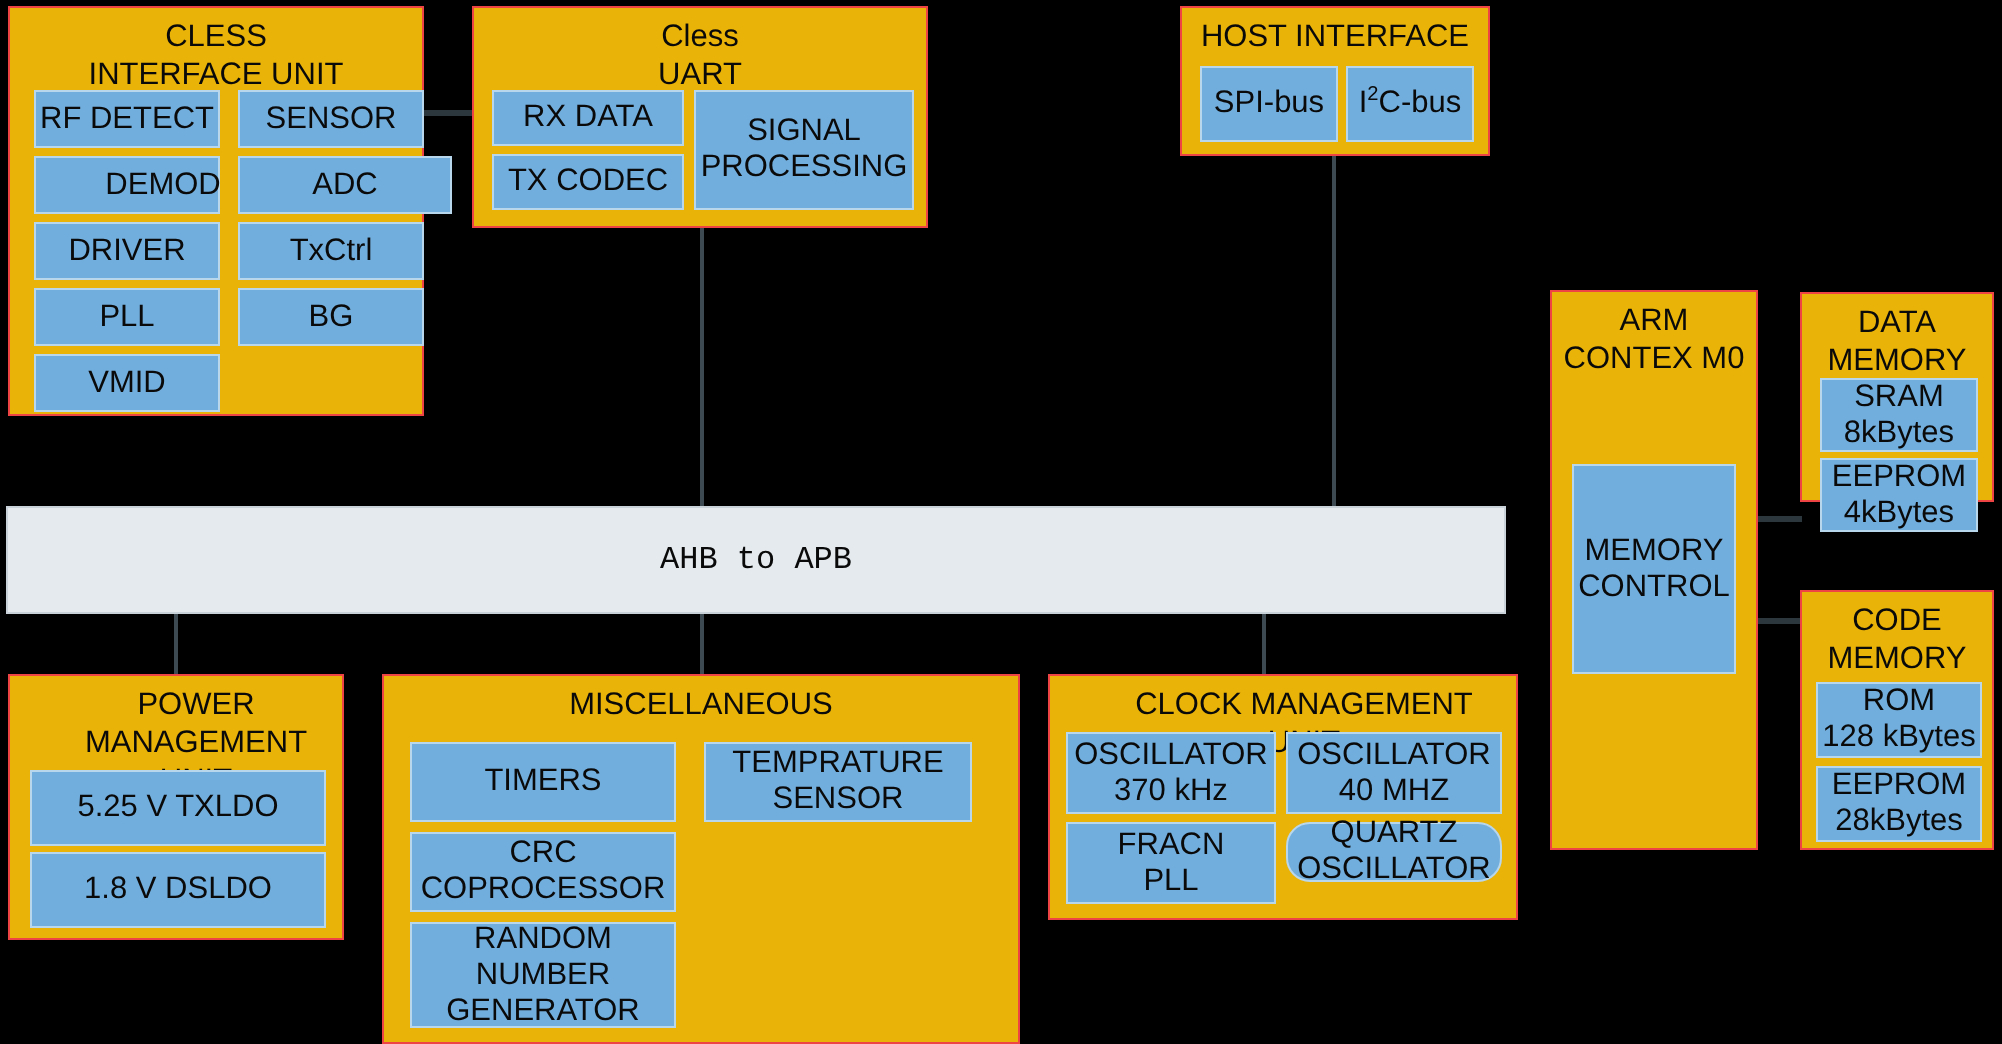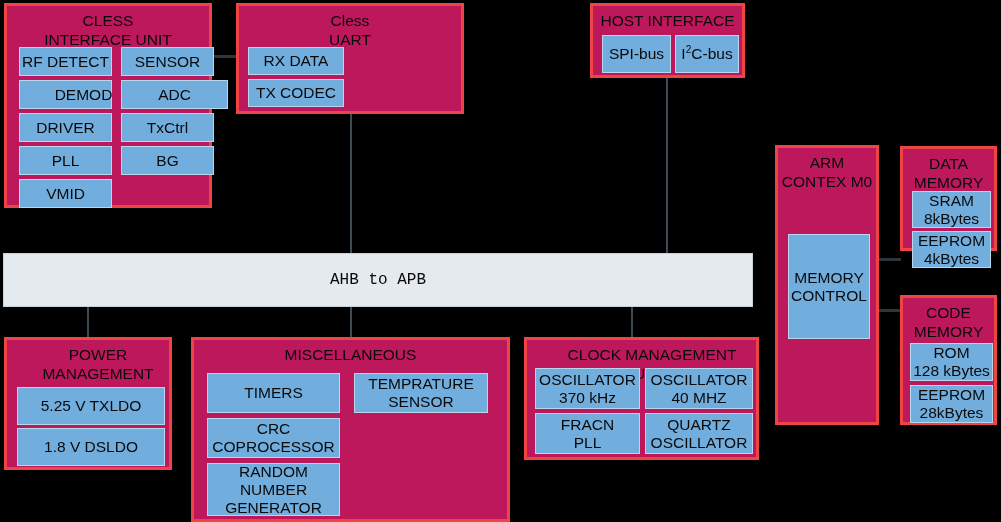--- a/index.html
+++ b/index.html
@@ -14,22 +14,22 @@
   #diagram {
     position: relative;
     width: 1001px;
     height: 522px;
     background: #000000;
     overflow: hidden;
   }
   
   .panel {
     position: absolute;
-    background: #be185d;
-    border: 3px solid #ef4444;
+    background: #eab308;
+    border: 1px solid #ef4444;
     box-sizing: border-box;
   }
   .panel-title {
     text-align: center;
     color: #0a0a0a;
     font-size: 15.5px;
     line-height: 19px;
     padding-top: 5px;
     padding-left: 3px;
     padding-right: 3px;
@@ -108,20 +108,22 @@
     <div class="blk" style="left:12px; top:140px; width:93px; height:29px;">PLL</div>
     <div class="blk" style="left:114px; top:140px; width:93px; height:29px;">BG</div>
     <div class="blk" style="left:12px; top:173px; width:93px; height:29px;">VMID</div>
   </div>
 
   <div class="panel" style="left:236px; top:3px; width:228px; height:111px;">
     <div class="panel-title">Cless
 UART</div>
     <div class="blk" style="left:9px; top:41px; width:96px; height:28px;">RX DATA</div>
     <div class="blk" style="left:9px; top:73px; width:96px; height:28px;">TX CODEC</div>
+    <div class="blk" style="left:110px; top:41px; width:110px; height:60px;">SIGNAL
+PROCESSING</div>
   </div>
 
   <div class="panel" style="left:590px; top:3px; width:155px; height:75px;">
     <div class="panel-title">HOST INTERFACE</div>
     <div class="blk" style="left:9px; top:29px; width:69px; height:38px;">SPI-bus</div>
     <div class="blk" style="left:82px; top:29px; width:64px; height:38px;"><span>I<sup>2</sup>C-bus</span></div>
   </div>
 
   <div class="panel" style="left:775px; top:145px; width:104px; height:280px;">
     <div class="panel-title">ARM
@@ -171,17 +173,17 @@
   </div>
 
   <div class="panel" style="left:524px; top:337px; width:235px; height:123px;padding-left:21px;">
     <div class="panel-title">CLOCK MANAGEMENT UNIT</div>
     <div class="blk" style="left:8px; top:28px; width:105px; height:41px;">OSCILLATOR
 370 kHz</div>
     <div class="blk" style="left:118px; top:28px; width:108px; height:41px;">OSCILLATOR
 40 MHZ</div>
     <div class="blk" style="left:8px; top:73px; width:105px; height:41px;">FRACN
 PLL</div>
-    <div class="blk" style="left:118px; top:73px; width:108px; height:41px;">QUARTZ
+    <div class="blk" style="left:118px; top:73px; width:108px; height:30px;border-radius:12px;">QUARTZ
 OSCILLATOR</div>
   </div>
 
 </div>
 
 </body></html>

